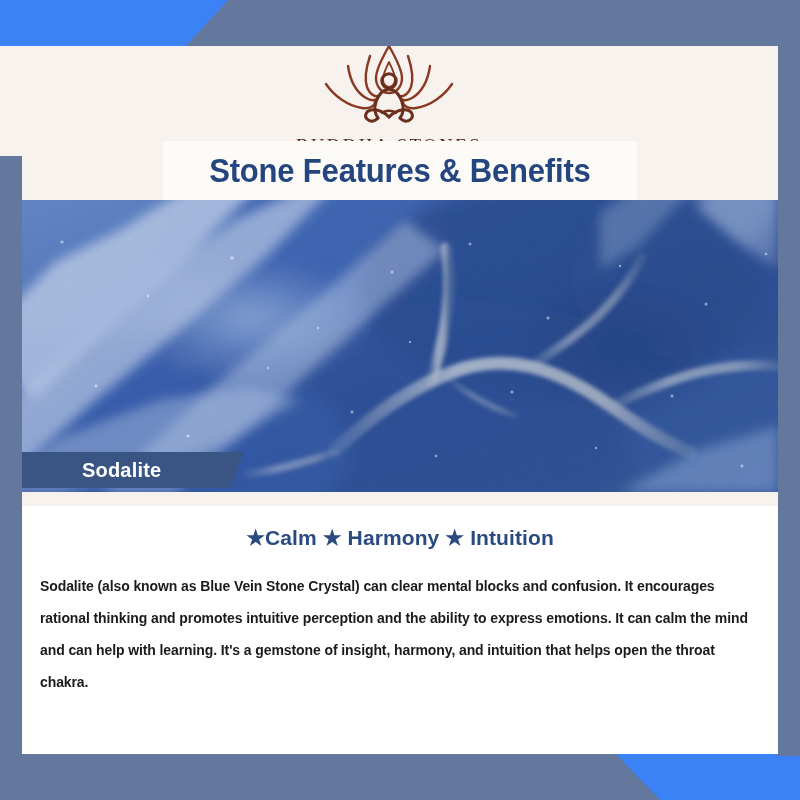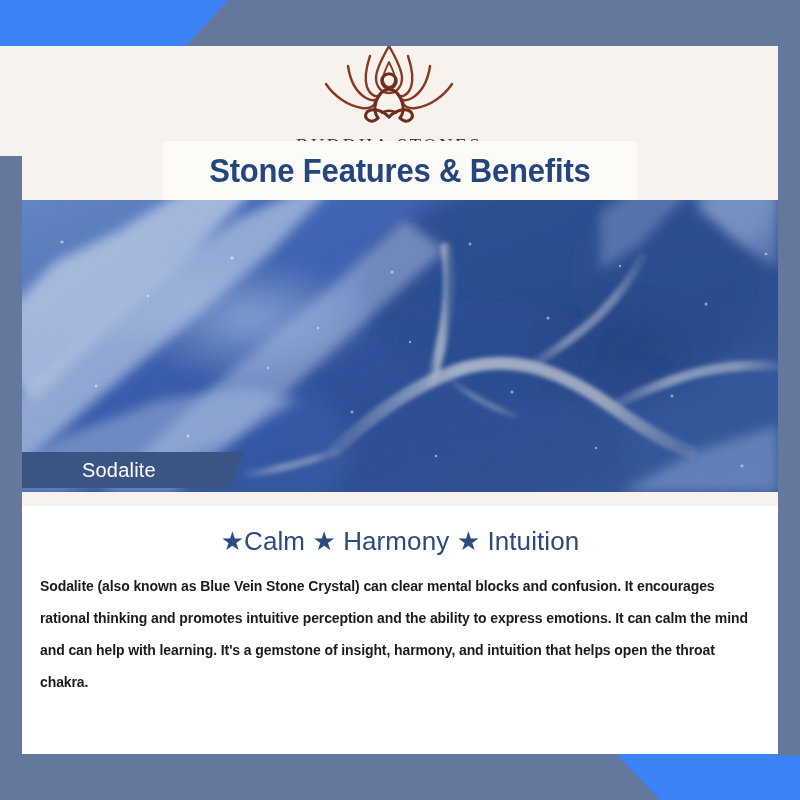--- a/index.html
+++ b/index.html
@@ -102,41 +102,41 @@
     position:absolute;
     left:22px; top:452px; height:36px; width:222px;
     background:#3a5584;
     clip-path:polygon(0 0, 222px 0, 208px 36px, 0 36px);
     z-index:5;
     display:flex; align-items:center;
   }
   .photo-caption-label {
     color:#ffffff;
     font-size:20px;
-    font-weight:400;
+    font-weight:700;
     padding-left:60px;
     letter-spacing:0.2px;
   }
 
   
   .content {
     position:absolute;
     top:492px; left:22px; width:756px; bottom:46px;
     background:#ffffff;
     z-index:3;
   }
   .content-strip {
     position:absolute; top:0; left:0; right:0; height:14px;
     background:#f7f2ee;
   }
   .keywords {
     position:absolute; top:34px; left:0; right:0;
     text-align:center;
-    font-size:26px;
-    font-weight:400;
+    font-size:21px;
+    font-weight:700;
     color:#2b4a80;
     letter-spacing:0.1px;
     white-space:nowrap;
   }
 
   .body-copy {
     position:absolute;
     top:78px; left:18px; width:716px;
     font-size:14px;
     line-height:32px;

